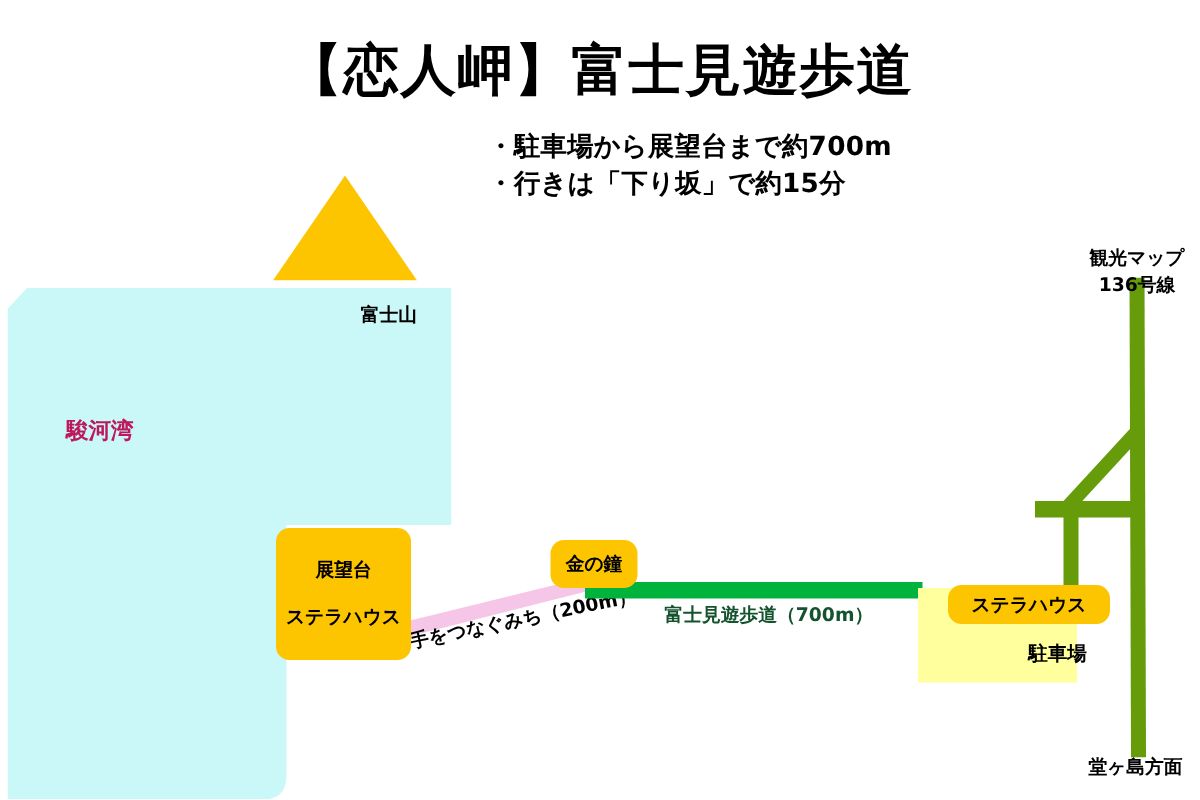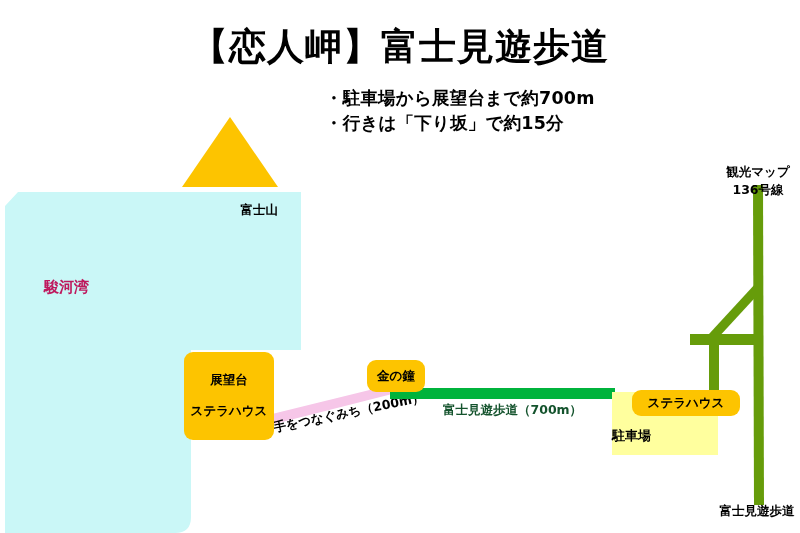--- a/index.html
+++ b/index.html
@@ -153,25 +153,26 @@
     top: 392px;
     width: 106px;
     height: 63px;
     background: #ffff9e;
   }
   #parking-label {
     position: absolute;
     left: 612px;
     top: 427px;
     width: 106px;
-    text-align: left;
+    text-align: center;
     font-size: 13px;
     font-weight: 700;
     color: #000000;
     white-space: nowrap;
+    padding-left: 40px;
   }
 
   
   .ybox {
     position: absolute;
     background: #fdc400;
     border-radius: 9px;
     display: flex;
     flex-direction: column;
     align-items: center;
@@ -244,21 +245,21 @@
     <polygon points="66,98 73,104 26,155 19,149" fill="#669c0a"></polygon>
 
     <rect x="-8" y="149" width="78" height="11" fill="#669c0a"></rect>
 
     <rect x="19" y="149" width="10" height="66" fill="#669c0a"></rect>
   </svg>
   <div id="road-top-label">
     <div>観光マップ</div>
     <div>136号線</div>
   </div>
-  <div id="road-bottom-label">富士見遊歩道</div>
+  <div id="road-bottom-label">堂ヶ島方面</div>
 
   <div class="ybox" id="box-observatory">
     <span class="ln1">展望台</span>
     <span class="ln2">ステラハウス</span>
   </div>
 
   <div class="ybox" id="box-bell">
     <span class="nowrap">金の鐘</span>
   </div>
 

